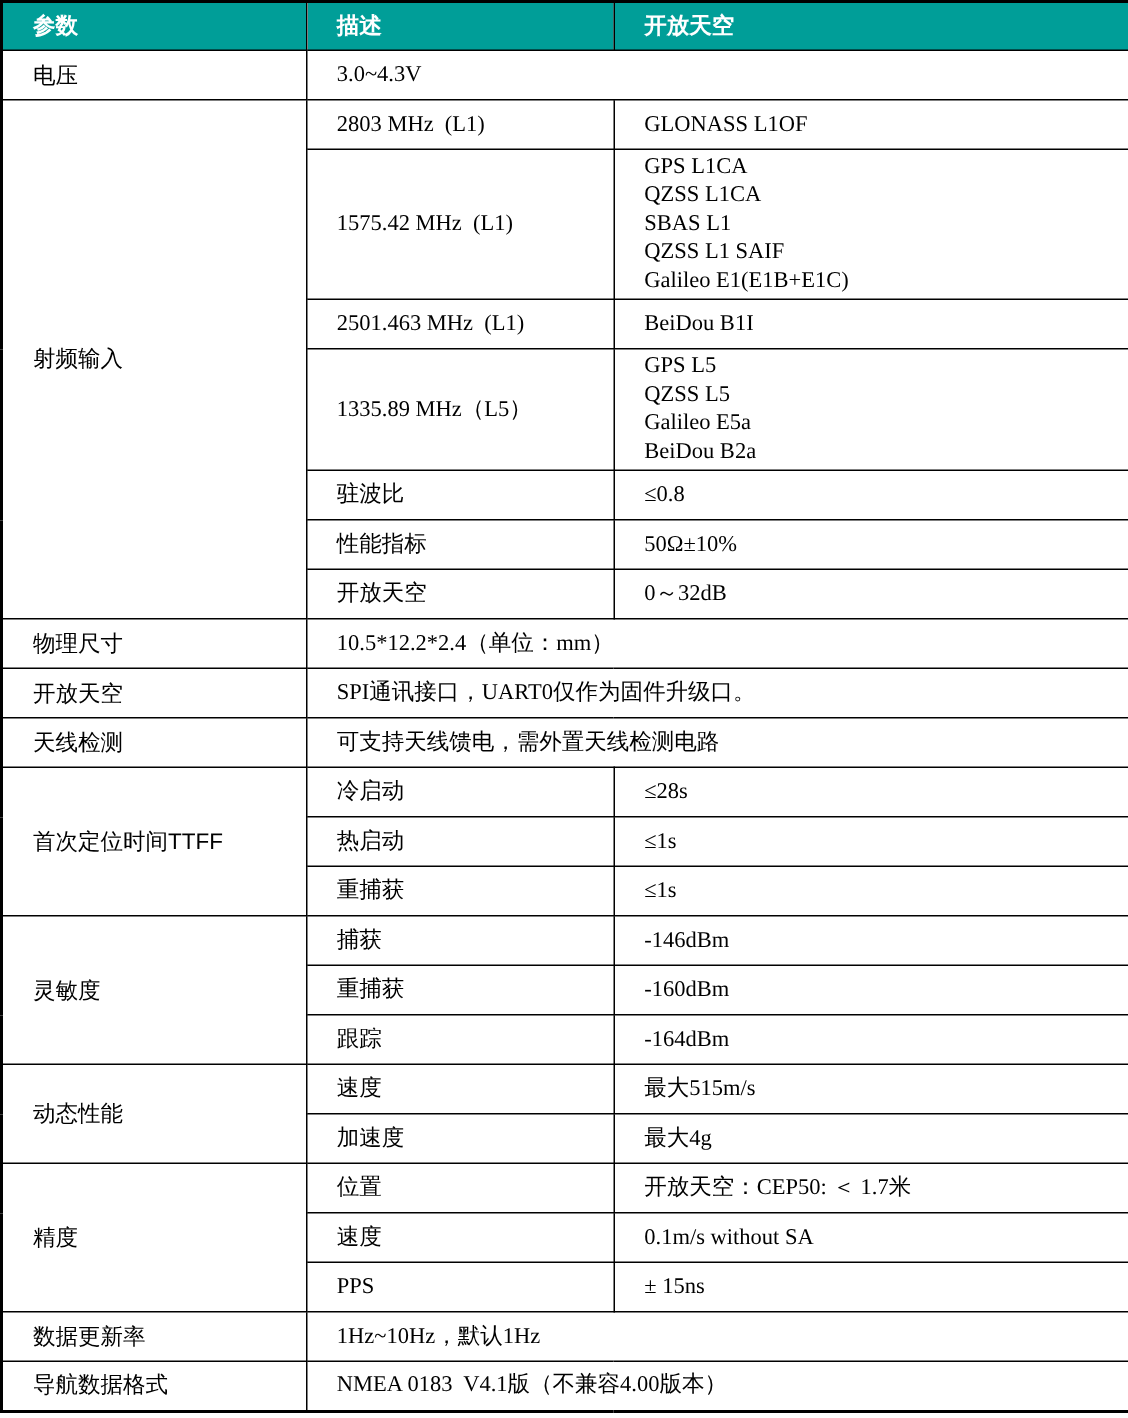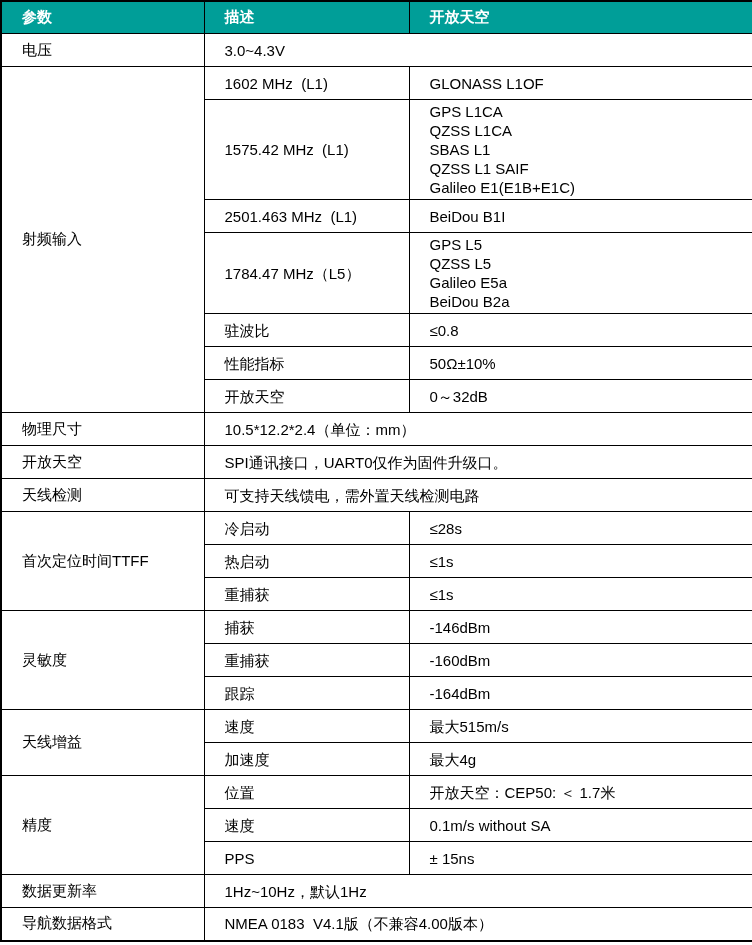--- a/index.html
+++ b/index.html
@@ -33,21 +33,21 @@
   thead th{
     background:var(--header-bg);
     color:var(--header-fg);
     font-weight:bold;
     height:27px;
     font-size:15px;
   }
   tr.h-std{height:33px;}
   tr.h-5line{height:95px;}
   tr.h-4line{height:79px;}
-  td.val{white-space:pre-wrap;line-height:19px;}
+  td.val{white-space:pre-wrap;line-height:19px;font-family:Liberation Serif, serif;}
   td.param{white-space:pre-wrap;}
   tbody{ border-bottom:2px solid var(--border);margin-left:40px; }
 </style>
 </head>
 <body>
 
 <table class="spec">
   <colgroup>
       <col class="c1">
       <col class="c2">
@@ -61,37 +61,37 @@
     </tr>
   </thead>
   <tbody>
     <tr class="h-std">
       <td class="param">电压</td>
       <td class="val" colspan="2">3.0~4.3V</td>
     </tr>
 
     <tr class="h-std">
       <td class="param" rowspan="7">射频输入</td>
-      <td class="val">1602 MHz  (L1)</td>
+      <td class="val">2803 MHz  (L1)</td>
       <td class="val">GLONASS L1OF</td>
     </tr>
     <tr class="h-5line">
       <td class="val">1575.42 MHz  (L1)</td>
       <td class="val">GPS L1CA
 QZSS L1CA
 SBAS L1
 QZSS L1 SAIF
 Galileo E1(E1B+E1C)</td>
     </tr>
     <tr class="h-std">
       <td class="val">2501.463 MHz  (L1)</td>
       <td class="val">BeiDou B1I</td>
     </tr>
     <tr class="h-4line">
-      <td class="val">1784.47 MHz（L5）</td>
+      <td class="val">1335.89 MHz（L5）</td>
       <td class="val">GPS L5
 QZSS L5
 Galileo E5a
 BeiDou B2a</td>
     </tr>
     <tr class="h-std">
       <td class="val">驻波比</td>
       <td class="val">≤0.8</td>
     </tr>
     <tr class="h-std">
@@ -138,21 +138,21 @@
     <tr class="h-std">
       <td class="val">重捕获</td>
       <td class="val">-160dBm</td>
     </tr>
     <tr class="h-std">
       <td class="val">跟踪</td>
       <td class="val">-164dBm</td>
     </tr>
 
     <tr class="h-std">
-      <td class="param" rowspan="2">天线增益</td>
+      <td class="param" rowspan="2">动态性能</td>
       <td class="val">速度</td>
       <td class="val">最大515m/s</td>
     </tr>
     <tr class="h-std">
       <td class="val">加速度</td>
       <td class="val">最大4g</td>
     </tr>
 
     <tr class="h-std">
       <td class="param" rowspan="3">精度</td>

